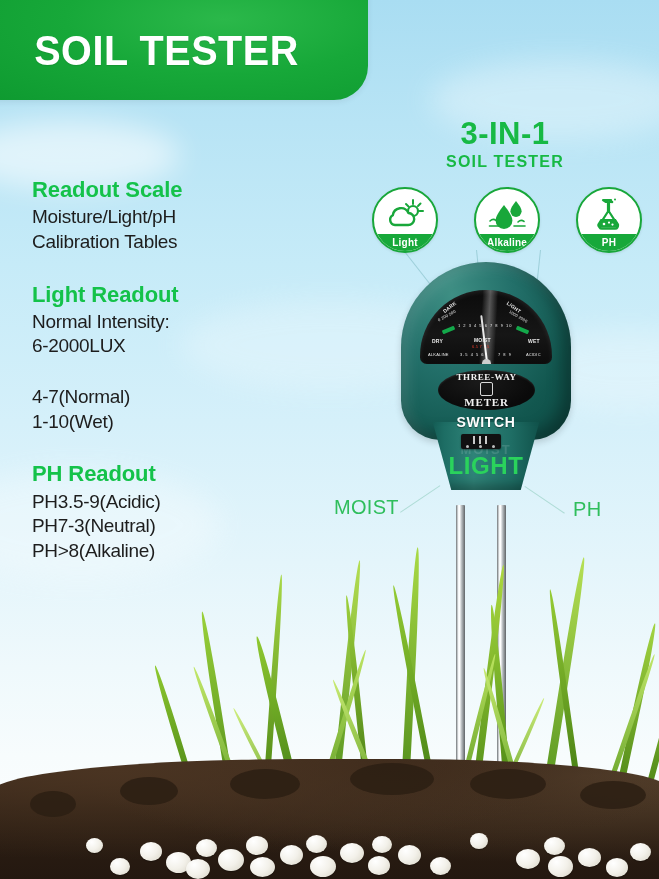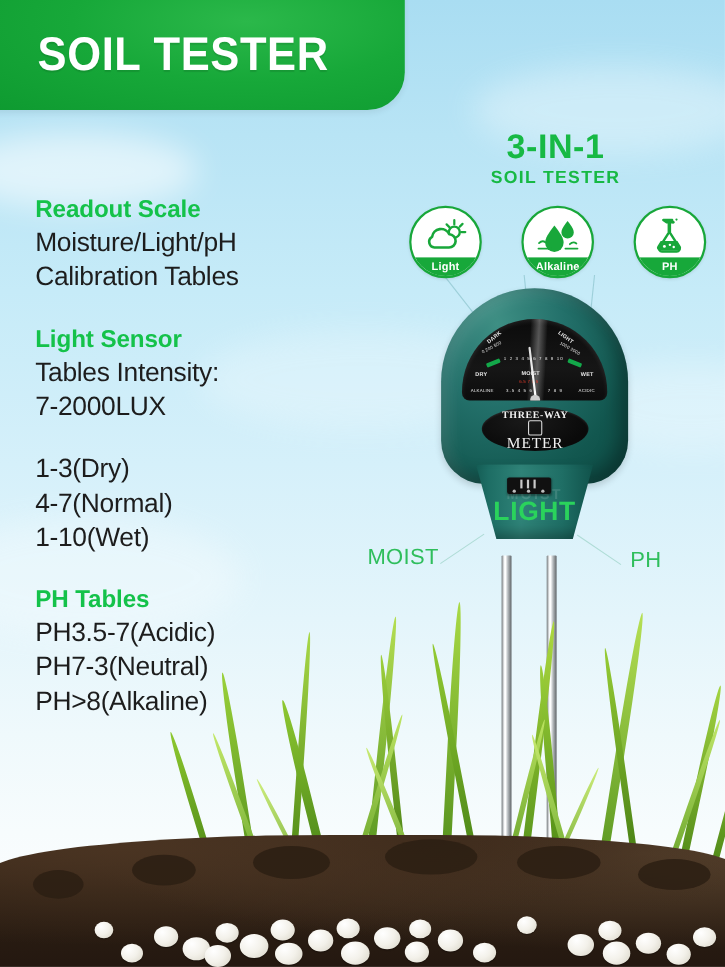--- a/index.html
+++ b/index.html
@@ -73,21 +73,21 @@
   .spec-head {
     color: #14c24a;
     font-size: 22px;
     font-weight: bold;
     line-height: 1.28;
     margin-bottom: 1px;
     letter-spacing: -0.1px;
   }
   .spec-line {
     color: #1d1d1d;
-    font-size: 24px;
+    font-size: 19px;
     line-height: 1.30;
     letter-spacing: -0.3px;
   }
 
   
   .meter-title {
     position: absolute;
     left: 360px;
     top: 118px;
     width: 290px;
@@ -292,22 +292,22 @@
     font-family: "Liberation Serif", serif;
   }
   .threeway .tw-box {
     width: 11px;
     height: 12px;
     margin: 0 auto;
     border: 1px solid #d9d9d9;
     border-radius: 2px;
   }
   .threeway .tw-bot {
-    font-size: 14px;
-    font-weight: normal;
+    font-size: 11px;
+    font-weight: bold;
     letter-spacing: 0.8px;
     font-family: "Liberation Serif", serif;
   }
   .switch-word {
     position: absolute;
     left: 0;
     top: 152px;
     width: 176px;
     text-align: center;
     color: #ffffff;
@@ -427,34 +427,33 @@
 
   <div class="specs">
 
     <div class="spec-block">
       <div class="spec-head">Readout Scale</div>
       <div class="spec-line">Moisture/Light/pH</div>
       <div class="spec-line">Calibration Tables</div>
     </div>
 
     <div class="spec-block">
-      <div class="spec-head">Light Sensor</div>
-      <div class="spec-line">Tables Intensity:</div>
-      <div class="spec-line">7-2000LUX</div>
+      <div class="spec-head">Light Readout</div>
+      <div class="spec-line">Normal Intensity:</div>
+      <div class="spec-line">6-2000LUX</div>
     </div>
 
     <div class="spec-block">
-      <div class="spec-line">1-3(Dry)</div>
       <div class="spec-line">4-7(Normal)</div>
       <div class="spec-line">1-10(Wet)</div>
     </div>
 
     <div class="spec-block">
-      <div class="spec-head">PH Tables</div>
-      <div class="spec-line">PH3.5-7(Acidic)</div>
+      <div class="spec-head">PH Readout</div>
+      <div class="spec-line">PH3.5-9(Acidic)</div>
       <div class="spec-line">PH7-3(Neutral)</div>
       <div class="spec-line">PH&gt;8(Alkaline)</div>
     </div>
 
   </div>
 
   <div class="meter-title">
     <div class="meter-title-main">3-IN-1</div>
     <div class="meter-title-sub">SOIL TESTER</div>
   </div>
@@ -548,20 +547,21 @@
       <div class="dial-needle"></div>
       <div class="dial-hub"></div>
     </div>
 
     <div class="threeway">
       <div class="tw-top">THREE-WAY</div>
       <div class="tw-box"></div>
       <div class="tw-bot">METER</div>
     </div>
 
+    <div class="switch-word">SWITCH</div>
 
     <div class="switch-hw">
       <i style="left:12px;"></i>
         <i style="left:18px;"></i>
         <i style="left:24px;"></i>
       <u style="left:5px;"></u>
         <u style="left:18px;"></u>
         <u style="left:31px;"></u>
     </div>
 

